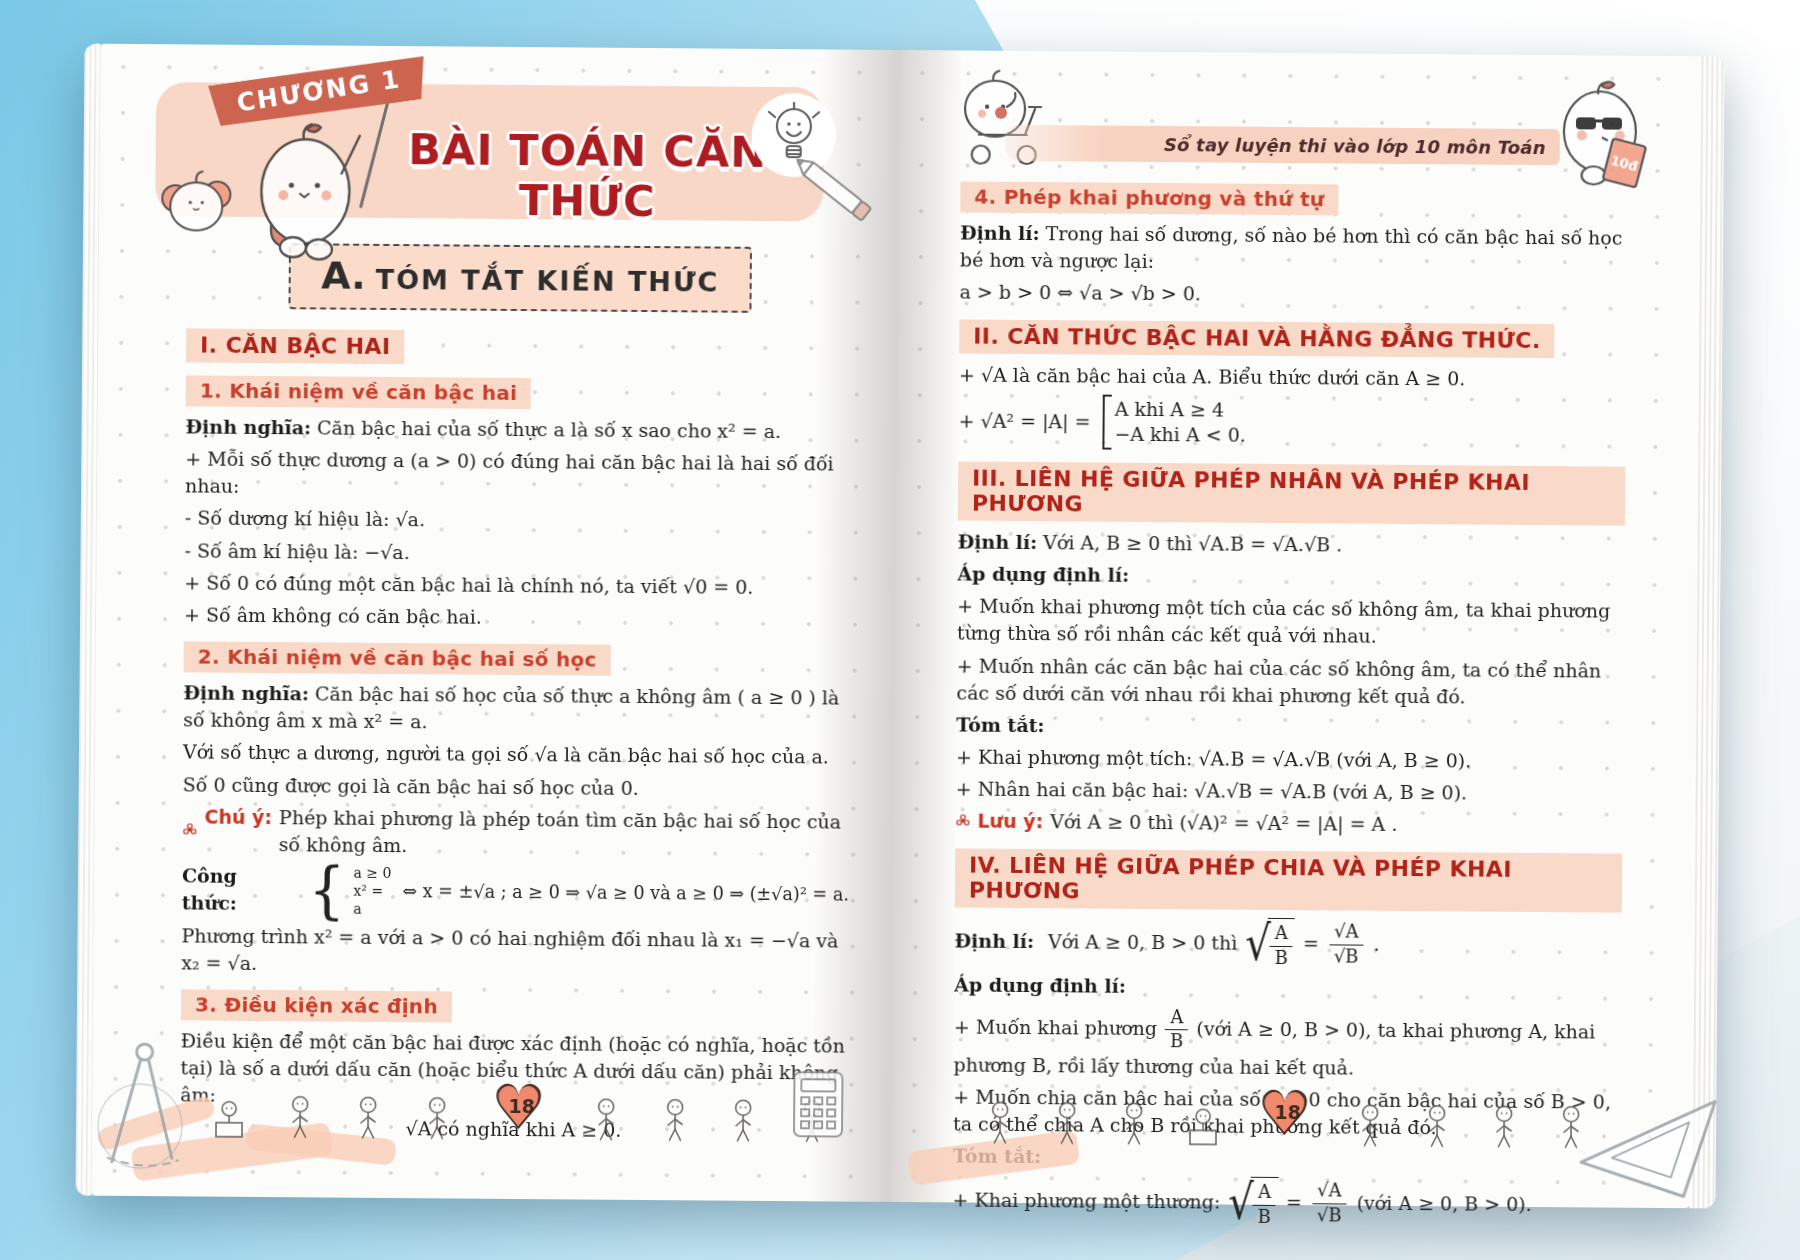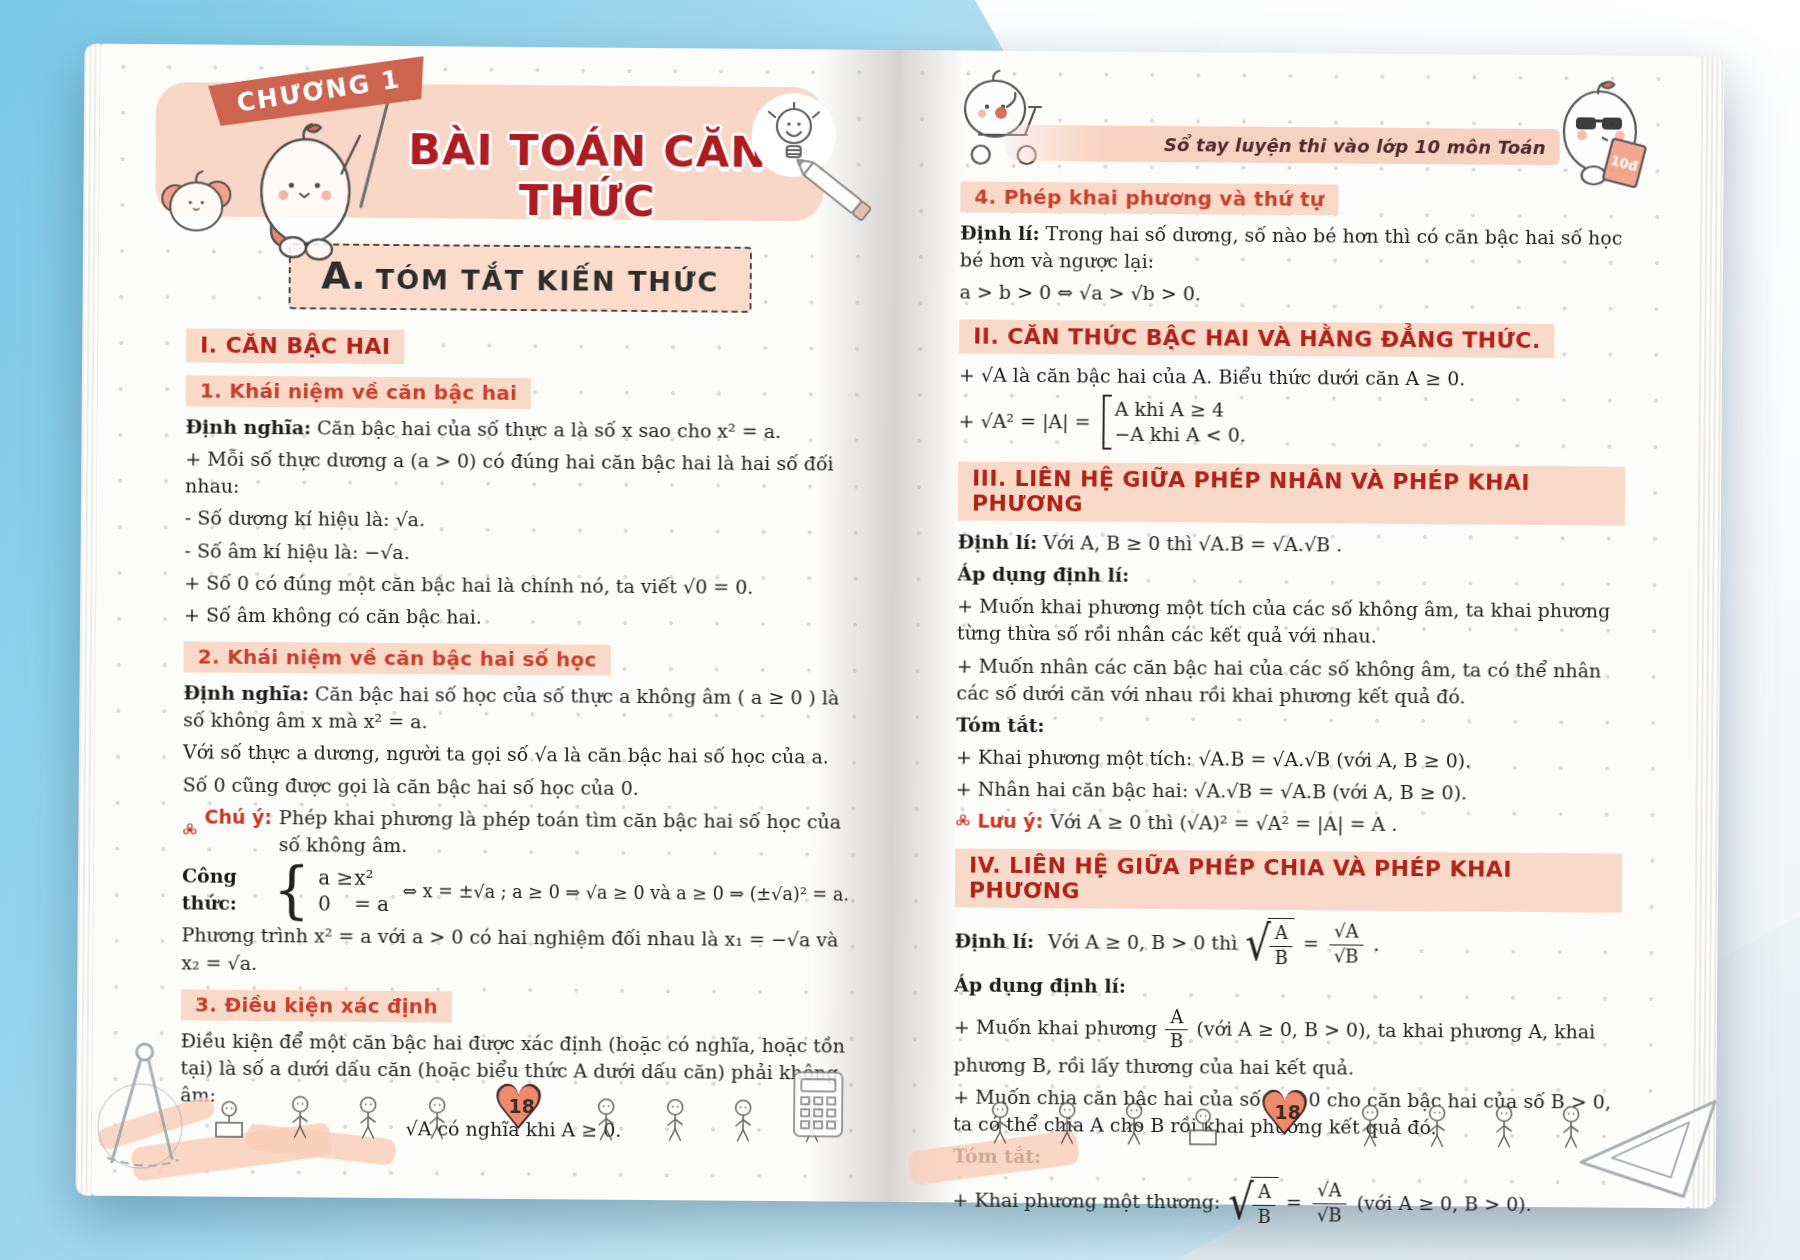--- a/index.html
+++ b/index.html
@@ -67,21 +67,21 @@
   .t { font-size:19px; line-height:1.43; color:#222; margin:5px 0; }
   .lbl { font-weight:700; color:#1c1c1c; margin-right:6px; }
   .note { display:flex; align-items:baseline; gap:7px; }
   .note-lbl { font:700 19px "DejaVu Sans","Liberation Sans",sans-serif; color:#cd3421; white-space:nowrap; }
   .note-ic { width:15px; height:15px; flex:0 0 auto; align-self:center; }
   .centered { text-align:center; }
 
   
   .math-row { display:flex; align-items:center; flex-wrap:nowrap; gap:8px; }
   .brace { font-size:58px; line-height:.9; font-weight:400; color:#222; transform:scaleY(1.05); }
-  .vstack { display:inline-flex; flex-direction:row; line-height:1.3; font-size:20px; }
+  .vstack { display:inline-flex; flex-direction:column; line-height:1.3; font-size:14px; }
   .cstack { display:inline-flex; flex-direction:column; line-height:1.35; position:relative;
     border-left:2px solid #2b2b2b; padding:1px 0 1px 10px; margin-left:4px; }
   .cstack::before,.cstack::after { content:""; position:absolute; left:-2px; width:9px; height:2px; background:#2b2b2b; }
   .cstack::before { top:-1px; } .cstack::after { bottom:-1px; }
   .frac { display:inline-flex; flex-direction:column; align-items:center; vertical-align:middle;
     line-height:1.25; font-size:18px; margin:0 2px; }
   .frac .num { border-bottom:1.6px solid #222; padding:0 5px 1px; }
   .frac .den { padding:0 5px; }
   .sqwrap { display:inline-flex; align-items:center; }
   .rsign { font-size:40px; line-height:1; transform:scaleY(1.2) translateY(-1px); margin-right:-3px; }

